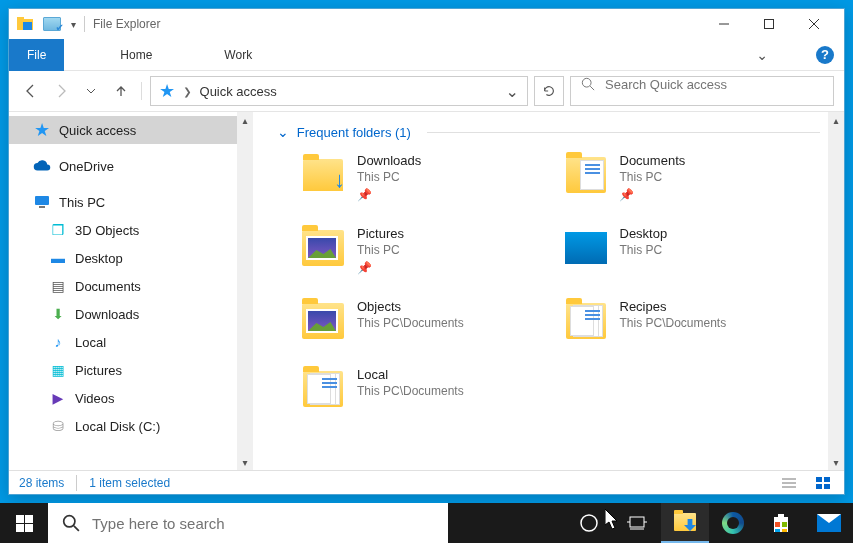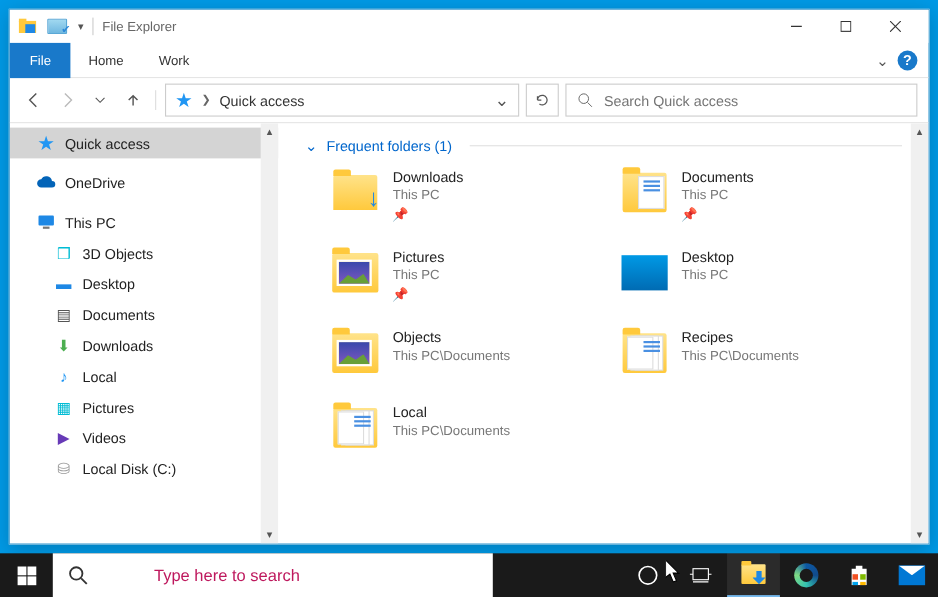--- a/index.html
+++ b/index.html
@@ -9,38 +9,38 @@
     .titlebar { height: 30px; display: flex; align-items: center; padding: 0 8px; background: #fff; }
     .title-icon { width: 16px; height: 16px; margin-right: 10px; }
     .qat { display: flex; align-items: center; gap: 10px; }
     .qat-folder { width: 18px; height: 14px; background: linear-gradient(#a0d8f0,#70b8e0); border: 1px solid #5aa8d6; border-radius: 1px; position: relative; }
     .qat-check { position:absolute; right:-4px; bottom:-3px; color:#2b88d8; font-size:10px;}
     .qat-caret { color: #555; font-size: 10px; }
     .title-sep { width:1px; height:16px; background:#ccc; margin:0 8px; }
     .title-text { color: #666; font-size: 12px; }
     .title-spacer { flex: 1; }
     .win-btn { width: 45px; height: 30px; display: flex; align-items: center; justify-content: center; color: #333; }
-    .ribbon { height: 32px; display: flex; align-items: center; border-bottom: 1px solid #e5e5e5; padding-right: 10px; }
+    .ribbon { height: 32px; display: flex; align-items: center; border-bottom: 1px solid #e5e5e5; padding-right: 10px; gap: 40px; }
     .ribbon-tab { padding: 0 16px; height: 32px; display: flex; align-items: center; font-size: 12px; color: #333; }
     .ribbon-tab.file { background: #1979ca; color: #fff; padding: 0 18px; }
     .ribbon-spacer { flex: 1; }
     .ribbon-collapse { color: #555; font-size: 14px; margin-right: 8px; }
     .help-btn { width: 18px; height: 18px; border-radius: 50%; background: #1979ca; color: #fff; display: flex; align-items: center; justify-content: center; font-size: 13px; font-weight: bold; }
     .addrbar { height: 40px; display: flex; align-items: center; padding: 4px 10px; gap: 6px; }
     .nav-btn { width: 24px; height: 24px; display: flex; align-items: center; justify-content: center; color: #555; }
     .nav-btn.disabled { color: #bbb; }
     .nav-sep { width:1px; height:18px; background:#ddd; margin:0 2px;}
     .addr { flex: 1; border: 1px solid #ccc; height: 30px; display: flex; align-items: center; padding: 0 8px; gap: 8px; }
     .addr-star { color: #2196f3; font-size: 18px; }
     .addr-chev { color: #666; font-size: 10px; }
     .addr-text { font-size: 13px; color: #333; }
     .addr-spacer { flex: 1; }
     .addr-drop { color: #555; }
     .refresh-btn { width: 30px; height: 30px; border: 1px solid #ccc; display: flex; align-items: center; justify-content: center; }
-    .search { width: 320px; border: 1px solid #ccc; height: 30px; display: flex; align-items: center; padding: 0 10px; gap: 10px; }
+    .search { width: 264px; border: 1px solid #ccc; height: 30px; display: flex; align-items: flex-start; padding: 0 10px; gap: 10px; }
     .search-icon { color: #666; }
     .search input { border: none; outline: none; font-size: 13px; flex: 1; color:#666; }
     .content { flex: 1; display: flex; overflow: hidden; border-top: 1px solid #e5e5e5; position: relative; }
     .nav-pane { width: 244px; overflow-y: auto; padding: 4px 0; position: relative; }
     .nav-pane::after { content:''; position:absolute; right:0; top:0; bottom:0; width:16px; background:#f0f0f0; }
     .nav-scroll-arrow { position:absolute; right:2px; width:12px; height:12px; display:flex; align-items:center; justify-content:center; font-size:10px; color:#555; z-index:2;}
     .tree-item { display: flex; align-items: center; height: 28px; padding-left: 24px; font-size: 13px; color: #222; gap: 8px; cursor: default; }
     .tree-item.selected { background: #d4d4d4; }
     .tree-item.sub { padding-left: 40px; font-size: 13px; }
     .tree-icon { width: 18px; display: flex; justify-content: center; align-items: center; }
@@ -84,21 +84,21 @@
     .status-sep { width:1px; height: 16px; background: #ccc; }
     .status-spacer { flex:1; }
     .view-btn { width: 22px; height: 18px; display:flex; align-items:center; justify-content:center; color:#777;}
     .view-btn.active { color:#0066cc; }
     .taskbar { position: absolute; bottom: 0; left: 0; right: 0; height: 40px; background: #1a1a1a; display: flex; align-items: center; }
     .start-btn { width: 48px; height: 40px; display: flex; align-items: center; justify-content: center; color: #fff; }
     .win-logo { display: grid; grid-template-columns: 8px 8px; grid-template-rows: 8px 8px; gap: 1px; }
     .win-logo span { background: #fff; }
     .task-search { flex: 0 0 400px; height: 40px; background: #fff; display: flex; align-items: center; padding: 0 14px; gap: 12px; }
     .task-search .icon { color: #333; font-size: 18px; }
-    .task-search span.text { color: #be185d; font-size: 15px; margin-left: 48px; }
+    .task-search span.text { color: #737373; font-size: 15px; }
     .task-btn { width: 48px; height: 40px; display: flex; align-items: center; justify-content: center; color: #fff; font-size: 18px; }
     .task-btn.active { border-bottom: 2px solid #76b9ed; background: rgba(255,255,255,.08);}
     .explorer-ico { width: 22px; height: 18px; background: linear-gradient(#ffe38a,#ffc93c); border-radius: 1px; position: relative; }
     .explorer-ico::before { content:''; position:absolute; top:-3px; left:0; width:9px; height:4px; background:#ffc93c; border-radius:1px 1px 0 0; }
     .explorer-ico::after { content:''; position:absolute; bottom:0; right:0; width:12px; height:12px; background:#1e88e5; clip-path: polygon(0 0, 70% 0, 70% 50%, 100% 50%, 50% 100%, 0 50%, 30% 50%, 30% 0); }
     .edge-ico { width: 22px; height: 22px; border-radius: 50%; background: conic-gradient(#0c59a4, #114a8b, #33c2b0, #7fdb85, #0c59a4); position: relative; }
     .edge-ico::after { content:''; position:absolute; top:5px; left:5px; width:12px; height:12px; border-radius:50%; background:#1a1a1a; }
     .store-ico { width: 20px; height: 20px; background:#fff; position:relative; clip-path: polygon(15% 20%, 35% 20%, 35% 5%, 65% 5%, 65% 20%, 85% 20%, 85% 95%, 15% 95%);}
     .store-ico::after{content:''; position:absolute; top:9px; left:4px; width:5px; height:5px; background:#f25022; box-shadow: 7px 0 0 #7fba00, 0 7px 0 #00a4ef, 7px 7px 0 #ffb900;}
     .mail-ico { width: 24px; height: 18px; background:#0078d4; position:relative;}
@@ -355,20 +355,41 @@
               </div>
             <div class="folder-info">
               <span class="folder-name">Local</span>
               <span class="folder-loc">This PC\Documents</span>
             </div>
           </div>
         </div>
       </div>
     </div>
 
+    <div class="status-bar">
+      <span>28 items</span>
+      <span class="status-sep"></span>
+      <span>1 item selected</span>
+      <span class="status-spacer"></span>
+      <span class="view-btn">
+          <svg width="14" height="12">
+            <line x1="0" y1="2" x2="14" y2="2" stroke="currentColor"></line>
+            <line x1="0" y1="6" x2="14" y2="6" stroke="currentColor"></line>
+            <line x1="0" y1="10" x2="14" y2="10" stroke="currentColor"></line>
+          </svg>
+        </span>
+      <span class="view-btn active">
+          <svg width="14" height="12">
+            <rect x="0" y="0" width="6" height="5" fill="currentColor"></rect>
+            <rect x="8" y="0" width="6" height="5" fill="currentColor"></rect>
+            <rect x="0" y="7" width="6" height="5" fill="currentColor"></rect>
+            <rect x="8" y="7" width="6" height="5" fill="currentColor"></rect>
+          </svg>
+        </span>
+    </div>
   </div>
 
   <div class="taskbar">
     <div class="start-btn">
       <div class="win-logo">
           <span></span>
           <span></span>
           <span></span>
           <span></span>
         </div>

